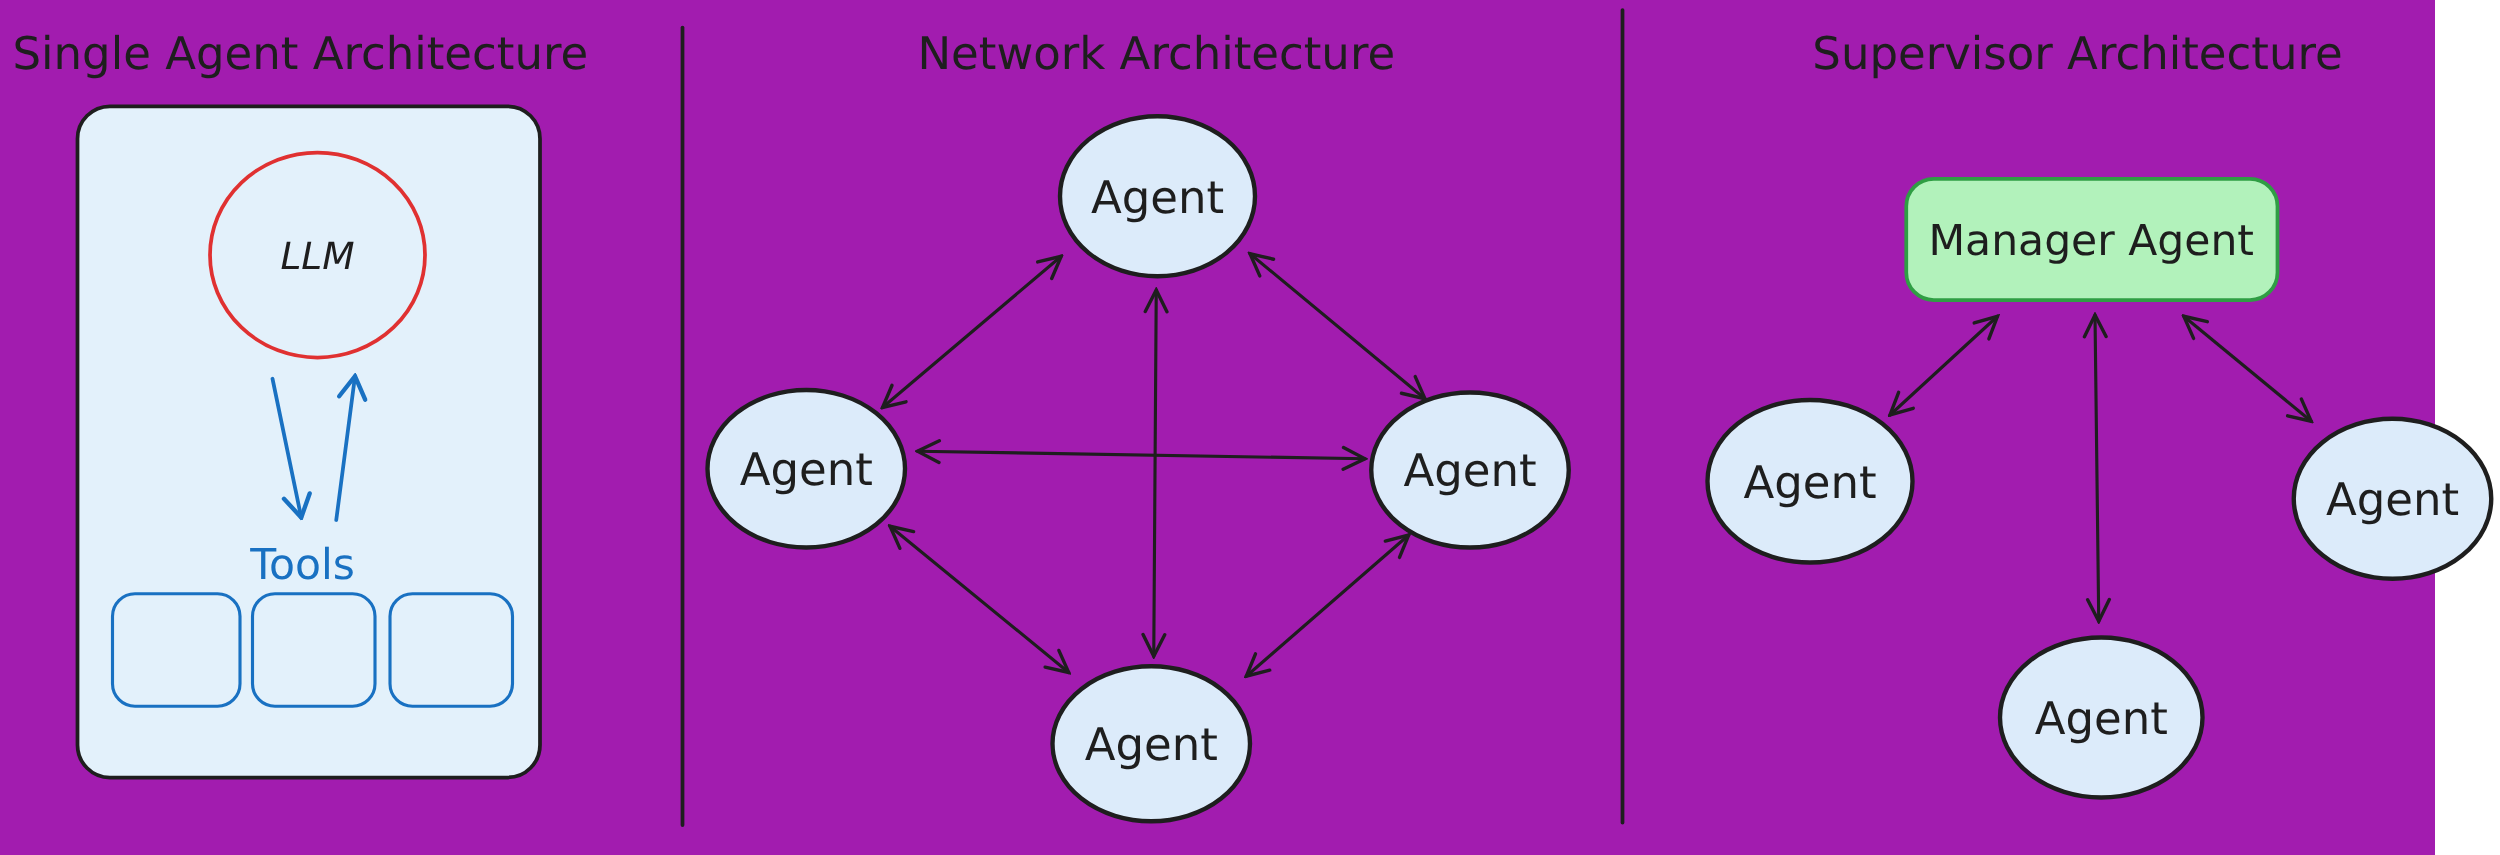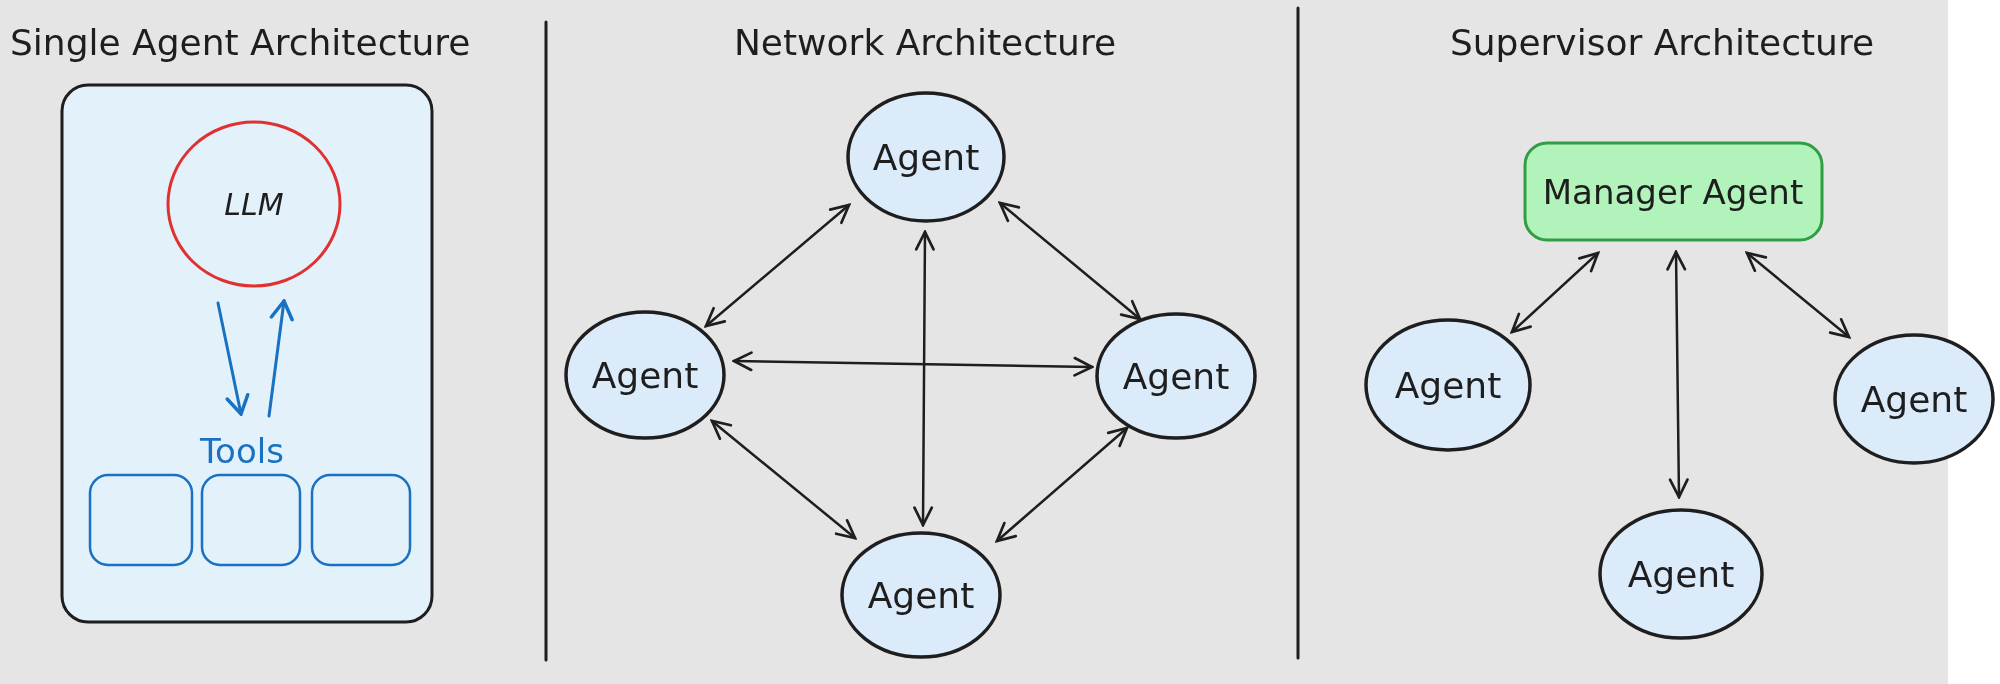--- a/index.html
+++ b/index.html
@@ -8,21 +8,21 @@
     background: #ffffff;
     width: 2000px;
     height: 684px;
     overflow: hidden;
     font-family: "DejaVu Sans", "Liberation Sans", sans-serif;
   }
   .canvas {
     position: relative;
     width: 1948px;
     height: 684px;
-    background: #e5e5e5;
+    background: #a21caf;
   }
   svg { display: block; }
 
   
   .t-title  { font-size: 36px; fill: #1e1e1e; }
   .t-label  { font-size: 36px; fill: #1e1e1e; }
   .t-llm    { font-size: 30px; fill: #1e1e1e; font-style: italic; }
   .t-tools  { font-size: 34px; fill: #1971c2; }
   .t-mgr    { font-size: 34px; fill: #1e1e1e; }
 

